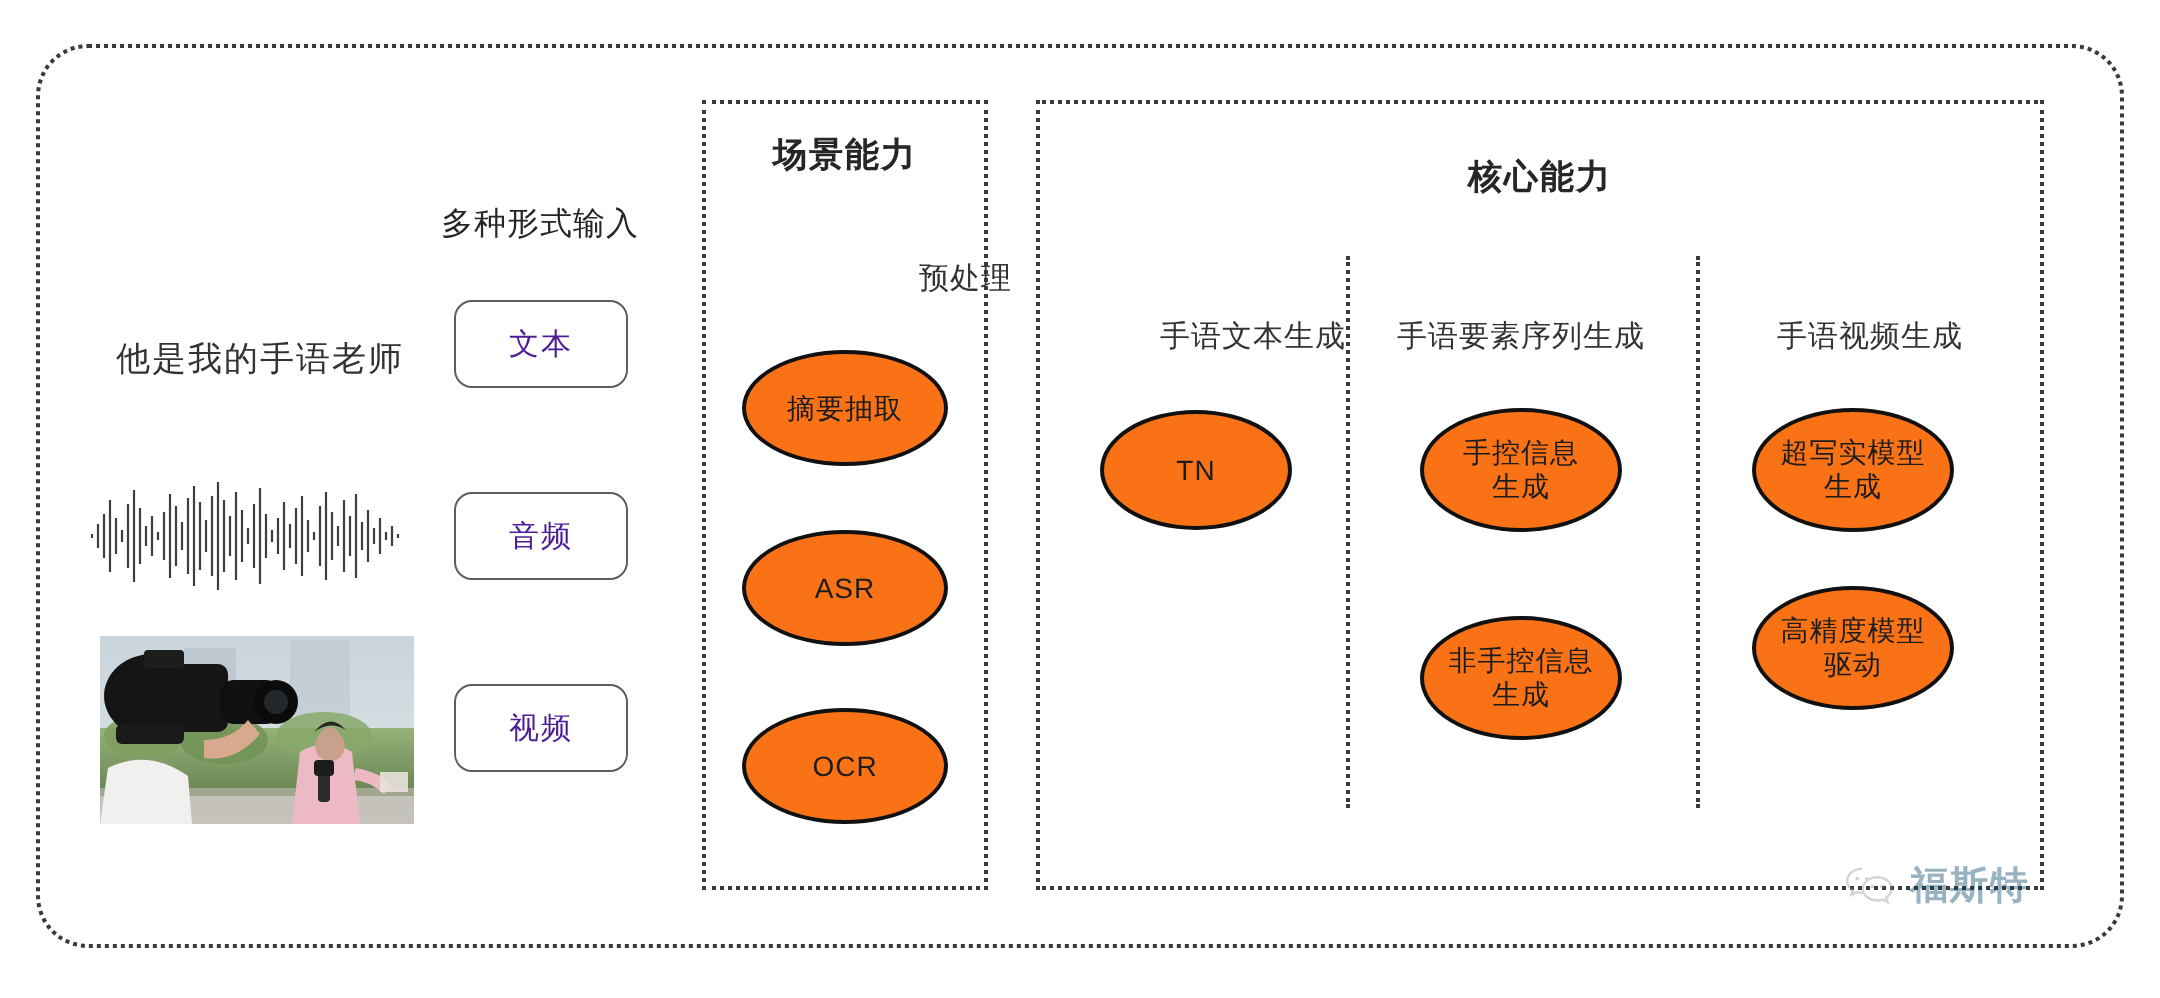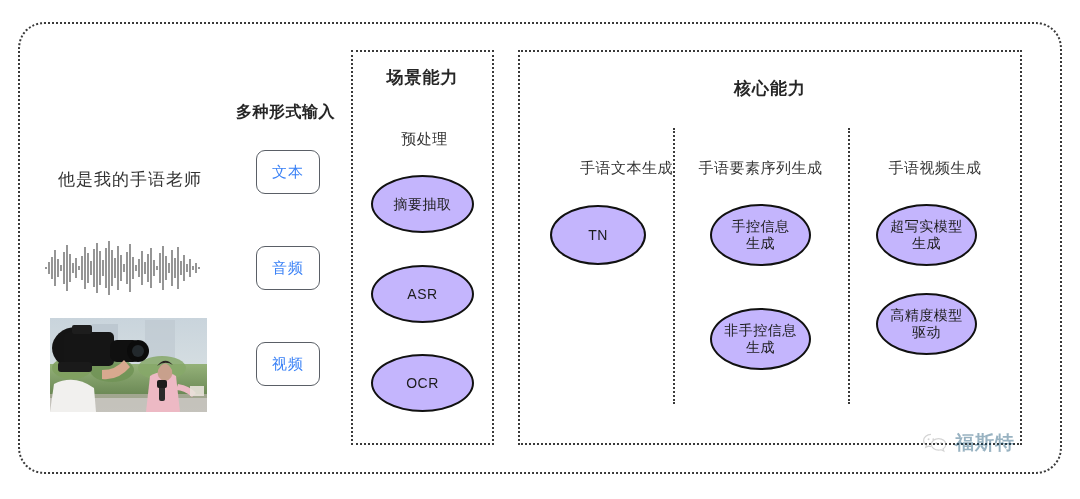--- a/index.html
+++ b/index.html
@@ -32,58 +32,58 @@
   .panel-title{
     position:absolute;text-align:center;font-weight:bold;
     font-size:17px;letter-spacing:1px;color:#262626;
   }
   .title-scene{left:351px;top:66px;width:143px;}
   .title-core{left:518px;top:77px;width:504px;}
 
   .sub-title{
     position:absolute;text-align:center;font-size:15px;color:#333;letter-spacing:.5px;
   }
-  .sub-pre{left:353px;top:130px;width:143px;}
+  .sub-pre{left:363px;top:130px;width:143px;text-align:right;}
 
   .col-head{
     position:absolute;text-align:center;font-size:15px;color:#333;letter-spacing:.5px;
   }
   .col-head-1{left:518px;top:159px;width:155px;text-align:right;}
   .col-head-2{left:673px;top:159px;width:175px;text-align:center;}
   .col-head-3{left:848px;top:159px;width:174px;}
 
   
   .input-caption{
-    position:absolute;left:205px;top:102px;width:130px;text-align:right;
-    font-size:16px;font-weight:700;color:#262626;letter-spacing:.5px;
+    position:absolute;left:205px;top:102px;width:130px;text-align:center;
+    font-size:16px;font-weight:400;color:#262626;letter-spacing:.5px;
   }
   .sample-text{
     position:absolute;left:40px;top:168px;width:180px;text-align:center;
     font-size:17px;color:#333;letter-spacing:1px;
   }
   .tag-box{
-    position:absolute;left:227px;width:64px;height:44px;
+    position:absolute;left:227px;width:87px;height:44px;
     border:1.5px solid #5a5f66;border-radius:9px;background:#fff;
     display:flex;align-items:center;justify-content:center;
-    font-size:15px;color:#3b82f6;letter-spacing:1px;box-sizing:border-box;margin-left:29px;
+    font-size:15px;color:#4c1d95;letter-spacing:1px;box-sizing:border-box;
   }
   .tag-text{top:150px;}
   .tag-audio{top:246px;}
   .tag-video{top:342px;}
 
   .waveform{position:absolute;left:44px;top:238px;width:160px;height:60px;}
   .video-thumb{
     position:absolute;left:50px;top:318px;width:157px;height:94px;overflow:hidden;
     background:#cfd6d8;
   }
 
   
   .ellipse{
     position:absolute;border:2.4px solid #111;border-radius:50%;
-    background:#c4b5fd;display:flex;align-items:center;justify-content:center;
+    background:#f97316;display:flex;align-items:center;justify-content:center;
     text-align:center;line-height:1.18;font-size:14px;color:#1c1c1c;
     letter-spacing:.5px;box-sizing:border-box;
   }
   .e-scene{width:103px;height:58px;left:371px;}
   .e-core{width:96px;height:60px;}
   .e-core-wide{width:101px;height:62px;}
 
   
   .watermark{
     position:absolute;left:922px;top:430px;

